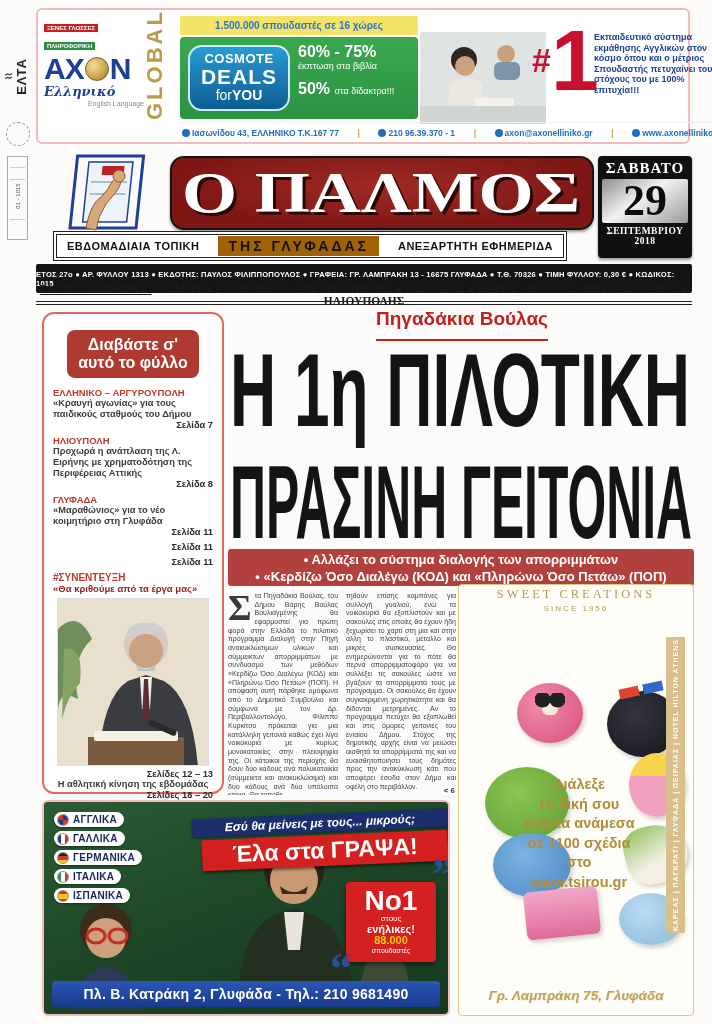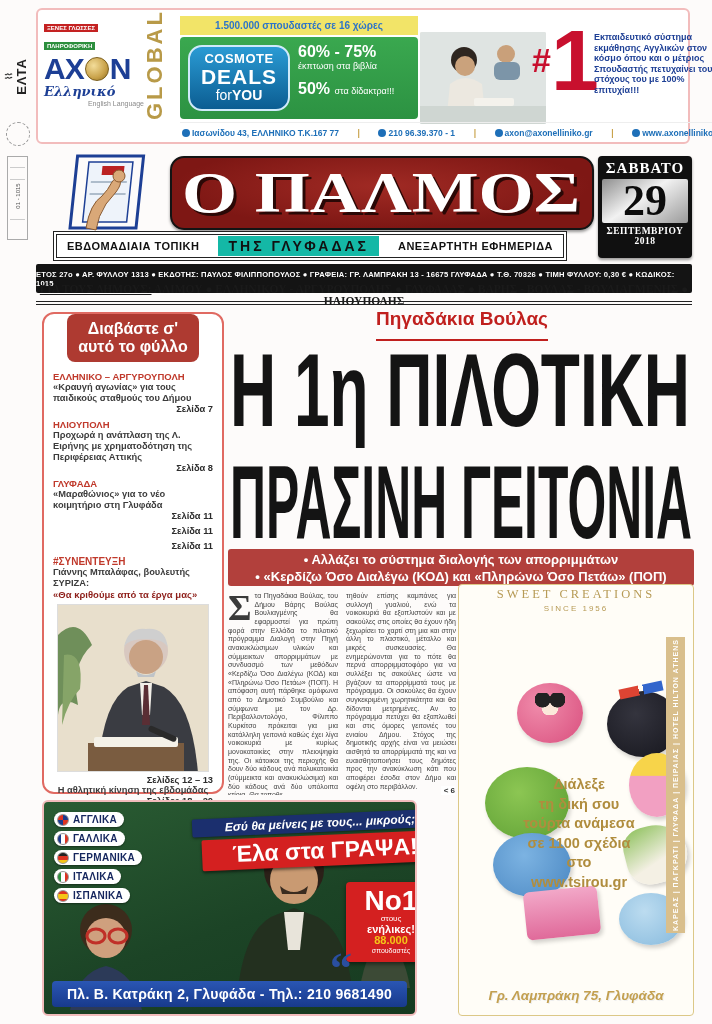--- a/index.html
+++ b/index.html
@@ -44,34 +44,34 @@
   .claim { position:absolute; left:556px; top:22px; width:132px; font-size:9px; font-weight:bold; color:#1d3f95; line-height:1.18;}
   .contact-strip { position:absolute; left:142px; top:112px; width:546px; height:20px; display:flex; align-items:center; justify-content:space-between; color:#1d6fb8; font-size:8.5px; font-weight:bold; border-top:1px solid #eee; padding:0 2px;}
   .contact-strip .sep { color:#c9a24a; }
   .ico { display:inline-block; width:8px; height:8px; border-radius:50%; background:#1d6fb8; margin-right:2px; vertical-align:-1px;}
 
   
   #paper-logo { left:56px; top:152px; width:112px; height:82px;}
   #title-box { left:170px; top:156px; width:424px; height:74px; background:radial-gradient(ellipse at 50% 40%, #a02a24, #7e1714 70%); border:2px solid #141414; border-radius:14px; box-shadow:0 2px 3px rgba(0,0,0,.4);}
   #subtitle-strip { left:56px; top:234px; width:508px; height:24px; background:#fff; border:1px solid #222; box-shadow:0 0 0 2px #fff, 0 0 0 3px #222; display:flex; align-items:center; justify-content:space-between; padding:0 10px;}
   .sub1,.sub3 { font-size:11px; font-weight:bold; color:#111; letter-spacing:.5px;}
-  .sub2 { font-size:14px; font-weight:900; letter-spacing:3px; background:#14b8a6; padding:2px 10px; color:#111;}
+  .sub2 { font-size:14px; font-weight:900; letter-spacing:3px; background:#a16207; padding:2px 10px; color:#111;}
   #date-box { left:598px; top:156px; width:94px; height:102px; background:#101010; border-radius:4px; padding:3px 4px; text-align:center; box-shadow:0 2px 3px rgba(0,0,0,.4);}
   .date-day { color:#fff; font-family:"Liberation Serif", serif; font-weight:bold; font-size:15px; letter-spacing:1px; padding:1px 0;}
   .date-num-wrap { background:linear-gradient(145deg,#8e8e8e,#f2f2f2 45%,#9a9a9a); border-radius:2px; margin:1px 0;}
   .date-num { font-family:"Liberation Serif", serif; font-weight:900; font-size:44px; color:#0c0c0c; line-height:1.0;}
   .date-my { color:#fff; font-family:"Liberation Serif", serif; font-weight:bold; font-size:9.5px; letter-spacing:.5px; padding-top:2px;}
 
   #info-bar { left:36px; top:264px; width:656px; height:29px; background:#141414; color:#fff; font-size:7.6px; font-weight:bold; display:flex; align-items:center; justify-content:center; letter-spacing:.2px; border-radius:2px;}
   #munis-line { left:36px; top:283px; width:656px; text-align:center; font-family:"Liberation Serif", serif; font-weight:900; font-size:11.5px; color:#1a1a1a;}
   #munis-line .lbl { text-decoration:underline; }
   #double-rule { left:36px; top:301px; width:656px; height:4px; border-top:1.5px solid #222; border-bottom:1.5px solid #222;}
 
   
-  #sidebar { left:42px; top:312px; width:182px; height:482px; border:2px solid #e06a62; border-radius:12px; background:#fff; padding:0 9px; }
+  #sidebar { left:42px; top:312px; width:182px; height:482px; border:2px solid #e06a62; border-radius:12px; background:#fff; padding:16px 9px; }
   .sb-header { background:#ae3a31; color:#fff; font-weight:900; font-size:16px; text-align:center; line-height:1.12; border-radius:8px; padding:6px 6px; margin:0 14px 9px;}
   .sb-item { margin-bottom:5px; }
   .sb-sec { color:#c0392b; font-weight:900; font-size:9.5px; }
   .sb-txt { color:#3c3c3c; font-weight:bold; font-size:9.3px; line-height:1.18; }
   .sb-page { text-align:right; color:#2c2c2c; font-weight:900; font-size:9.3px; }
   .sb-tag { color:#c0392b; font-weight:900; font-size:10px; margin-top:3px;}
   .sb-quote { color:#8e1f1a; font-weight:900; font-size:9.5px; }
   .sb-photo { width:152px; height:168px; margin:4px auto 3px; background:linear-gradient(160deg,#efe8da,#ded2bc); border:1px solid #ddd; overflow:hidden;}
 
   
@@ -100,21 +100,21 @@
   .cake.starwars { left:148px; top:106px; width:72px; height:66px; background:radial-gradient(circle at 40% 35%, #34343e, #15151c); }
   .cake.starwars:after { content:""; position:absolute; left:12px; top:-6px; width:44px; height:10px; background:linear-gradient(90deg,#d43 45%, transparent 45%, transparent 55%, #36c 55%); transform:rotate(-12deg);}
   .cake.peppa { left:26px; top:182px; width:84px; height:72px; background:radial-gradient(circle at 40% 35%, #8cc653, #5c9e33); }
   .cake.minion { left:170px; top:168px; width:56px; height:64px; background:linear-gradient(180deg,#f7d44a 35%, #f2a0c2 36%); }
   .cake.nemo { left:34px; top:248px; width:78px; height:64px; background:radial-gradient(circle at 40% 35%, #7cb3e2, #4a87c2); }
   .cake.sneaker { left:166px; top:240px; width:62px; height:58px; border-radius:40% 60% 55% 45%; background:linear-gradient(160deg,#8cc05a, #f4f0e4 60%); transform:rotate(-14deg);}
   .cake.doll { left:66px; top:304px; width:74px; height:48px; border-radius:6px; background:linear-gradient(180deg,#f2a8c8, #e06a9a); transform:rotate(-6deg);}
   .cake.sling { left:160px; top:308px; width:64px; height:52px; background:radial-gradient(circle at 40% 35%, #bcdcf0, #84b8dc); }
 
   
-  #grapsa { left:42px; top:800px; width:375px; height:216px; border:2px solid #f2bcbc; border-radius:6px; background:linear-gradient(160deg,#2a5c33,#1c4426 55%,#163a20); overflow:hidden;}
+  #grapsa { left:42px; top:800px; width:408px; height:216px; border:2px solid #f2bcbc; border-radius:6px; background:linear-gradient(160deg,#2a5c33,#1c4426 55%,#163a20); overflow:hidden;}
   .lang-list { position:absolute; left:10px; top:10px; }
   .lang-pill { display:flex; align-items:center; background:#fff; border-radius:10px; padding:1.5px 7px 1.5px 3px; margin-bottom:4px; width:max-content; box-shadow:0 1px 2px rgba(0,0,0,.4);}
   .lang-pill b { color:#15265e; font-size:10px; letter-spacing:.3px;}
   .flag { width:12px; height:12px; border-radius:50%; margin-right:4px; border:.5px solid #999;}
   .flag-uk { background:conic-gradient(#1b3a8c 0 25%, #d32 25% 50%, #1b3a8c 50% 75%, #d32 75%); }
   .flag-fr { background:linear-gradient(90deg,#1b3a8c 33%, #fff 33% 66%, #d32 66%); }
   .flag-de { background:linear-gradient(180deg,#222 33%, #d32 33% 66%, #f5c518 66%); }
   .flag-it { background:linear-gradient(90deg,#2d8f3e 33%, #fff 33% 66%, #d32 66%); }
   .flag-es { background:linear-gradient(180deg,#d32 25%, #f5c518 25% 75%, #d32 75%); }
   .ribbon1 { position:absolute; left:148px; top:12px; width:256px; background:#1b2f6e; color:#fff; font-style:italic; font-weight:bold; font-size:12px; text-align:center; padding:2px 4px; transform:rotate(-2.5deg); border-radius:2px; box-shadow:0 1px 3px rgba(0,0,0,.5);}
@@ -250,21 +250,20 @@
     <div class="sb-page">Σελίδα 11</div>
   </div>
   <div class="sb-item">
     <div class="sb-page">Σελίδα 11</div>
   </div>
   <div class="sb-item">
     <div class="sb-page">Σελίδα 11</div>
   </div>
 
   <div class="sb-tag">#ΣΥΝΕΝΤΕΥΞΗ</div>
-  <div class="sb-txt">Γιάννης Μπαλάφας, βουλευτής ΣΥΡΙΖΑ:</div>
   <div class="sb-quote">«Θα κριθούμε από τα έργα μας»</div>
   <div class="sb-photo">
     <svg width="152" height="168" viewBox="0 0 152 168">
       <rect width="152" height="168" fill="#e8dfcc"></rect>
       <path d="M0 30 Q20 10 34 40 Q12 60 20 100 Q2 90 0 110 Z" fill="#6f8f5a"></path>
       <path d="M6 50 Q26 46 22 84 Q10 96 4 120 Z" fill="#86a468"></path>
       <circle cx="88" cy="46" r="22" fill="#d8c8c0"></circle>
       <circle cx="88" cy="52" r="17" fill="#c9a284"></circle>
       <path d="M66 42 Q70 22 88 24 Q108 22 110 44 Q108 34 88 34 Q70 34 66 42Z" fill="#cfcfcf"></path>
       <path d="M78 66 Q88 74 98 66 L96 72 L80 72Z" fill="#bfc4c8"></path>

